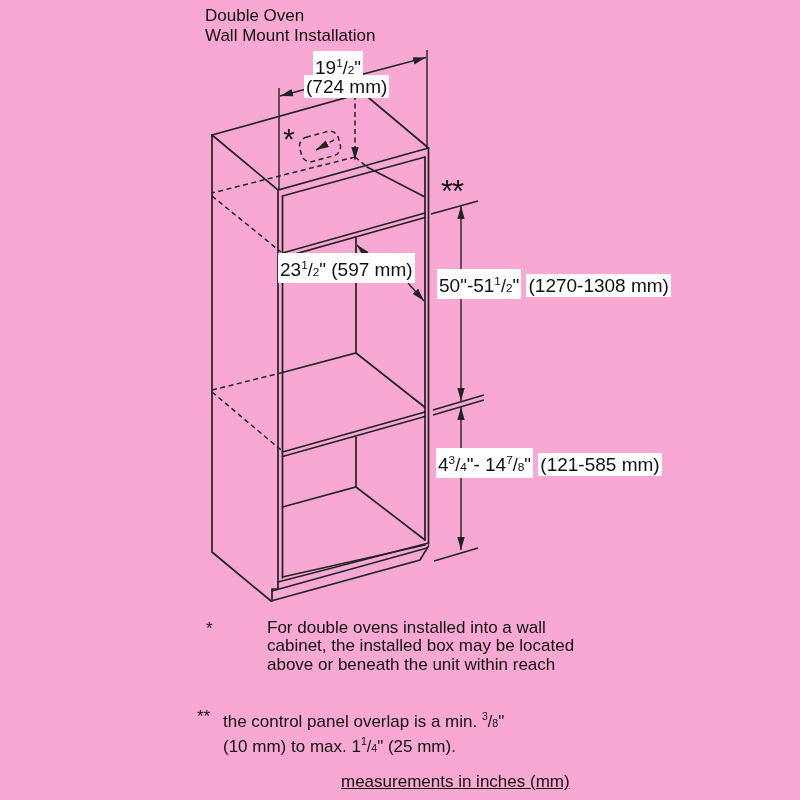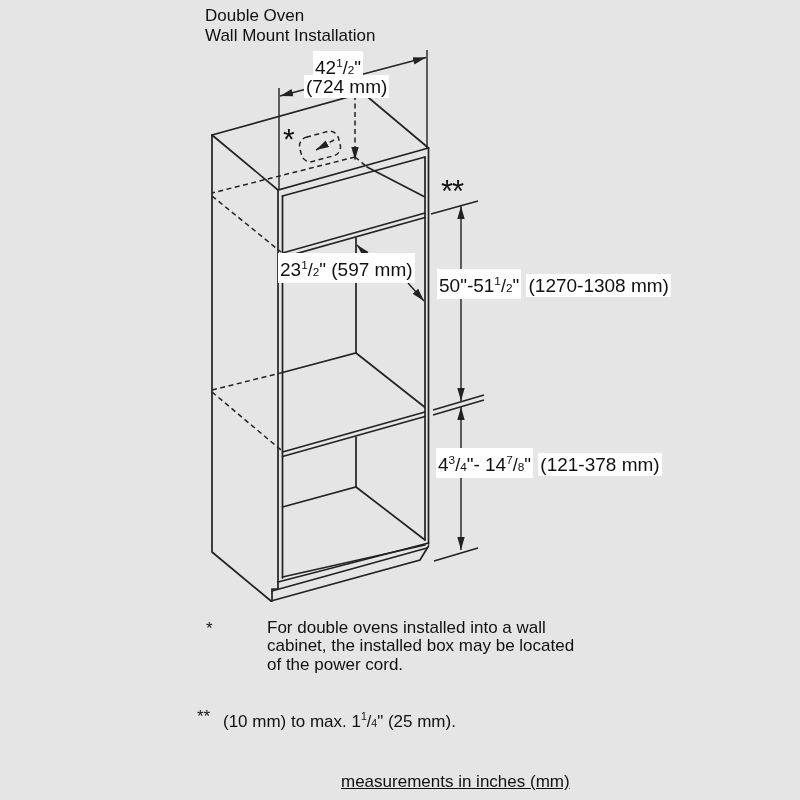--- a/index.html
+++ b/index.html
@@ -1,16 +1,16 @@
 <!DOCTYPE html>
 <html><head>
 <meta charset="utf-8">
 <style>
   html,body{margin:0;padding:0;background:#fff;}
-  #page{position:relative;width:800px;height:800px;background:#e5e5e5;overflow:hidden;
+  #page{position:relative;width:800px;height:800px;background:#f9a8d4;overflow:hidden;
         font-family:"Liberation Sans",sans-serif;color:#111;}
   #drawing{position:absolute;left:0;top:0;}
   .lbl{position:absolute;white-space:nowrap;color:#111;}
   .bgw{background:#ffffff;padding:0 2px;}
   .title{font-size:17px;line-height:20px;}
   .dim{font-size:19px;line-height:23px;}
   .fn{font-size:17px;line-height:18.4px;}
   .fn-marker{font-size:17px;}
   .star{font-size:30px;line-height:1;letter-spacing:-1px;font-weight:400;}
   .footer-note{font-size:17px;text-decoration:underline;}
@@ -98,46 +98,47 @@
       <path d="M374,263 L357,245" marker-end="url(#arw)"></path>
       <path d="M408,283 L424,301" marker-end="url(#arw)"></path>
     </g>
   </svg>
 
   <div class="lbl title" style="left:205px;top:6px;">
     <div>Double Oven</div>
     <div>Wall Mount Installation</div>
   </div>
 
-  <div class="lbl dim bgw" style="left:313px;top:51px;"><span class="p-w">42</span><span class="p-n">1</span><span class="p-s">/</span><span class="p-d">2</span><span class="p-w">"</span></div>
+  <div class="lbl dim bgw" style="left:313px;top:51px;"><span class="p-w">19</span><span class="p-n">1</span><span class="p-s">/</span><span class="p-d">2</span><span class="p-w">"</span></div>
   <div class="lbl dim bgw" style="left:304px;top:75px;">(724 mm)</div>
 
   <div class="lbl star" style="left:283px;top:124px;">*</div>
 
   <div class="lbl star" style="left:441px;top:176px;font-size:31px;">**</div>
 
   <div class="lbl dim bgw" style="left:278px;top:253px;"><span class="p-w">23</span><span class="p-n">1</span><span class="p-s">/</span><span class="p-d">2</span><span class="p-w">" (597 mm)</span></div>
 
   <div class="lbl dim" style="left:437px;top:269px;">
     <div class="bgw" style="display:inline-block;"><span class="p-w">50"-51</span><span class="p-n">1</span><span class="p-s">/</span><span class="p-d">2</span><span class="p-w">"</span></div>
     <div class="bgw" style="display:inline-block;">(1270-1308 mm)</div>
   </div>
 
   <div class="lbl dim" style="left:436px;top:448px;">
     <div class="bgw" style="display:inline-block;"><span class="p-w">4</span><span class="p-n">3</span><span class="p-s">/</span><span class="p-d">4</span><span class="p-w">"- 14</span><span class="p-n">7</span><span class="p-s">/</span><span class="p-d">8</span><span class="p-w">"</span></div>
-    <div class="bgw" style="display:inline-block;">(121-378 mm)</div>
+    <div class="bgw" style="display:inline-block;">(121-585 mm)</div>
   </div>
 
   <div class="lbl fn-marker" style="left:206px;top:619px;">*</div>
   <div class="lbl fn" style="left:223px;top:619px;margin-left:44px;">
     <div>For double ovens installed into a wall</div>
     <div>cabinet, the installed box may be located</div>
-    <div>of the power cord.</div>
+    <div>above or beneath the unit within reach</div>
   </div>
 
   <div class="lbl fn-marker" style="left:197px;top:707px;">**</div>
   <div class="lbl fn" style="left:223px;top:707px;">
+    <div><span class="p-w">the control panel overlap is a min. </span><span class="p-n">3</span><span class="p-s">/</span><span class="p-d">8</span><span class="p-w">"</span></div>
     <div><span class="p-w">(10 mm) to max. 1</span><span class="p-n">1</span><span class="p-s">/</span><span class="p-d">4</span><span class="p-w">" (25 mm).</span></div>
   </div>
 
   <div class="lbl footer-note" style="left:341px;top:772px;">measurements in inches (mm)</div>
 
 </div>
 
 </body></html>

